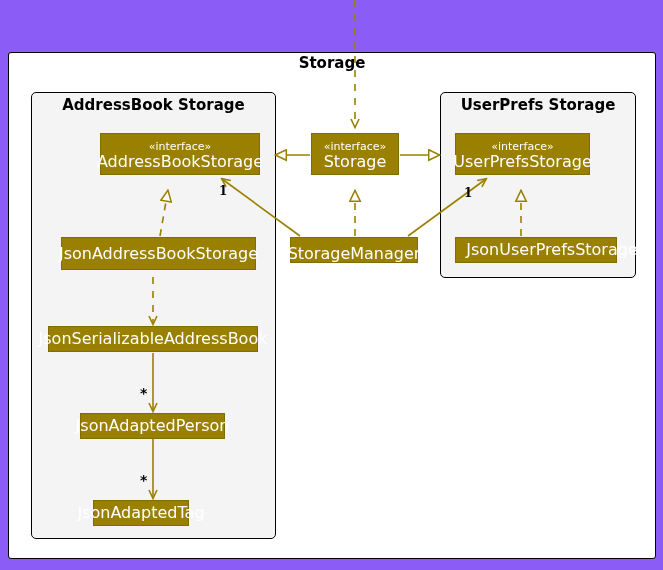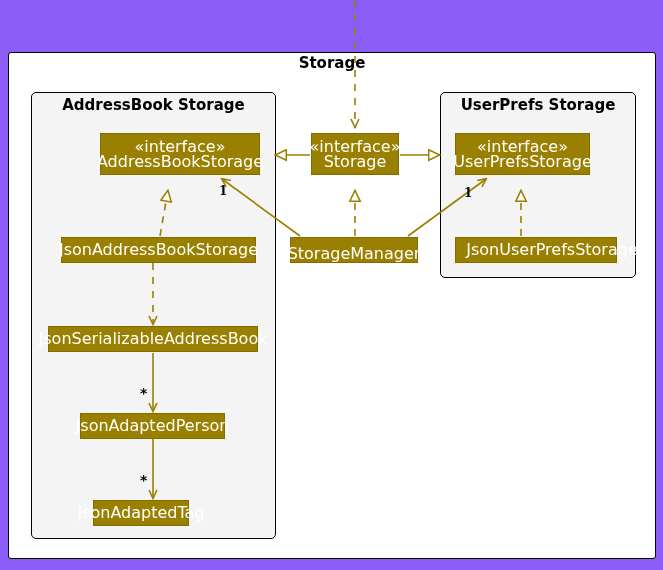--- a/index.html
+++ b/index.html
@@ -54,21 +54,21 @@
     box-sizing: border-box;
     display: flex;
     flex-direction: column;
     align-items: center;
     justify-content: center;
     font-size: 13.5px;
     line-height: 15px;
     white-space: nowrap;
   }
   .node .stereotype {
-    font-size: 16px;
+    font-size: 11px;
     line-height: 15px;
   }
   .node .cname {
     font-size: 16px;
     line-height: 16px;
   }
   
   .edge-label {
     position: absolute;
     font-size: 12px;
@@ -163,21 +163,21 @@
   <div class="node" style="left:311px; top:133px; width:88px; height:42px;">
     <span class="stereotype">«interface»</span>
     <span class="cname">Storage</span>
   </div>
 
   <div class="node" style="left:455px; top:133px; width:135px; height:42px;">
     <span class="stereotype">«interface»</span>
     <span class="cname">UserPrefsStorage</span>
   </div>
 
-  <div class="node" style="left:61px; top:237px; width:195px; height:26px;">
+  <div class="node" style="left:61px; top:237px; width:195px; height:33px;">
     <span class="cname">JsonAddressBookStorage</span>
   </div>
 
   <div class="node" style="left:290px; top:237px; width:128px; height:26px;justify-content:flex-end;">
     <span class="cname">StorageManager</span>
   </div>
 
   <div class="node" style="left:455px; top:237px; width:162px; height:26px;padding-left:32px;">
     <span class="cname">JsonUserPrefsStorage</span>
   </div>

